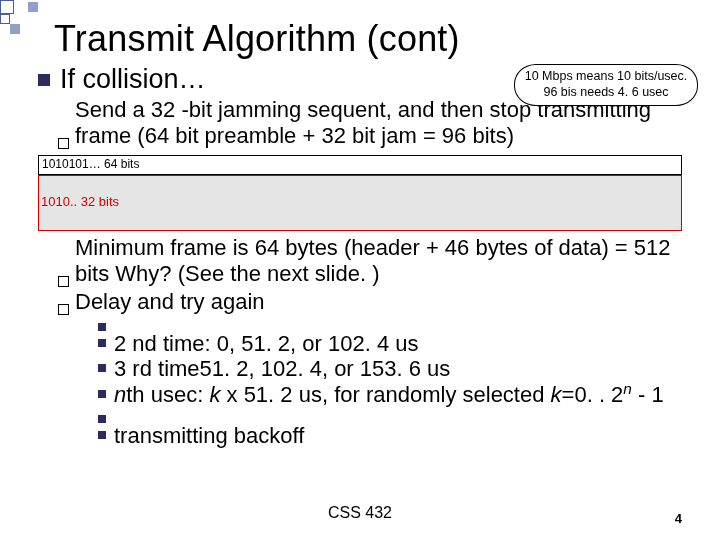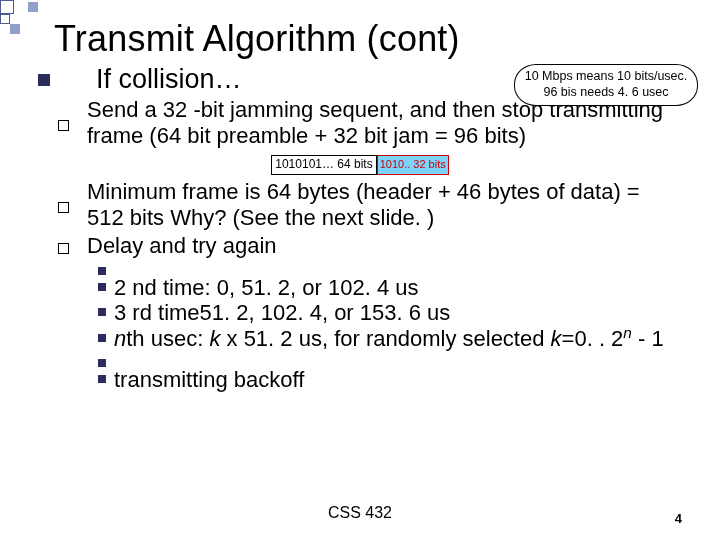--- a/index.html
+++ b/index.html
@@ -36,21 +36,20 @@
 .title {
   font-size: 36px;
   margin-left: 16px;
   margin-top: 0;
   letter-spacing: 0.2px;
 }
 .subhead-row {
   display:flex;
   align-items:flex-start;
   margin-top: 4px;
-  gap: 36px;
 }
 .bullet-sq {
   display:inline-block;
   width:12px;
   height:12px;
   background:#2b2b5e;
   margin-right:10px;
   margin-top:10px;
   flex:0 0 auto;
 }
@@ -76,24 +75,23 @@
 }
 .lvl1 {
   font-size:27px;
 }
 .lvl2 {
   font-size:22px;
   line-height:1.18;
 }
 .lvl2-row {
   display:flex;
-  align-items:center;
+  align-items:flex-end;
   margin-left:20px;
   margin-top:2px;
-  gap:12px;
 }
 .lvl3-row {
   display:flex;
   align-items:flex-start;
   margin-left:60px;
   font-size:22px;
   line-height:1.16;
 }
 .callout {
   position:absolute;
@@ -105,37 +103,38 @@
   border-radius:22px / 20px;
   background:#fff;
   font-size:12.5px;
   text-align:center;
   line-height:1.25;
   padding-top:4px;
   box-sizing:border-box;
 }
 .diagram {
   display:flex;
-  justify-content:center;
+  justify-content:flex-end;
   margin:6px 0 4px 0;
+  flex-direction:column;
 }
 .preamble-box {
   border:1px solid #000;
   background:#fff;
   font-size:12px;
   padding:1px 3px;
   height:16px;
   line-height:14px;
 }
 .jam-box {
   border:1px solid #c00;
-  background:#7dd3fc;
+  background:#e5e5e5;
   color:#c00;
-  font-size:11px;
-  padding:1px 2px;
+  font-size:13px;
+  padding:19px 2px;
   height:16px;
   line-height:14px;
 }
 .italic { font-style: italic; }
 sup { font-size:0.7em; vertical-align:super; line-height:0;}
 .footer {
   position:absolute;
   bottom:18px;
   left:0;
   width:720px;

